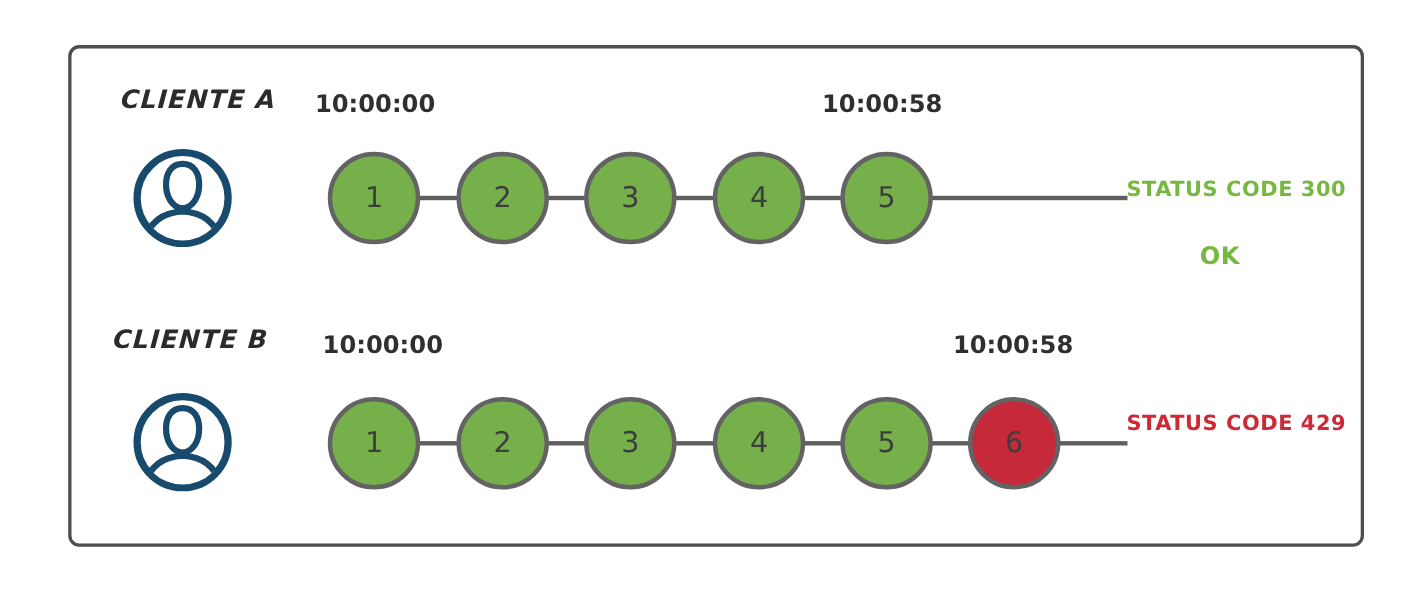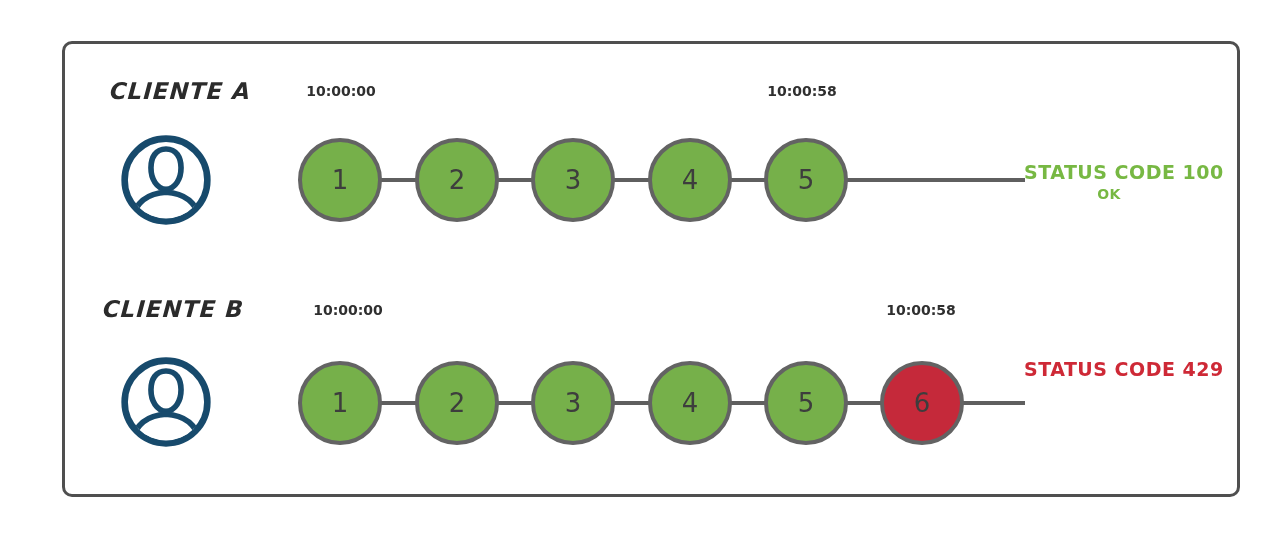--- a/index.html
+++ b/index.html
@@ -10,41 +10,41 @@
   .frame{
     position:absolute;left:62px;top:41px;width:1172px;height:450px;
     border:3px solid #4f4f4f;border-radius:10px;background:#ffffff;
   }
   .client-label{
     position:absolute;font-size:23px;font-weight:600;font-style:italic;
     color:#2b2b2b;letter-spacing:1px;white-space:nowrap;
     transform:skewX(-4deg);
   }
   .timestamp{
-    position:absolute;width:120px;text-align:center;font-size:14px;
+    position:absolute;width:120px;text-align:center;font-size:22px;
     font-weight:bold;color:#2f2f2f;white-space:nowrap;
   }
   .timeline{
     position:absolute;height:4px;background:#5f5f5f;
   }
   .circle{
     position:absolute;width:84px;height:84px;border-radius:50%;
     border:4px solid #636363;box-sizing:border-box;
     display:flex;align-items:center;justify-content:center;
   }
   .circle.ok{background:#76b04a;}
   .circle.error{background:#c5293a;}
   .circle span{font-size:26px;color:#3d3d3d;}
   .status{
     position:absolute;width:170px;text-align:center;font-size:19px;
     line-height:22px;letter-spacing:0.5px;font-weight:600;white-space:nowrap;
   }
   .status.success{color:#77b843;}
   .status.error{color:#ce2936;}
-  .status .line2{font-size:14px;}
+  .status .line2{font-size:22px;margin-top:40px;}
   .avatar{position:absolute;width:94px;height:94px;}
 </style>
 </head>
 <body>
 
 <div class="frame"></div>
 
 <div class="client-label" style="left:110px;top:78px;">CLIENTE A</div>
 <div class="timestamp" style="left:281px;top:83px;">10:00:00</div>
 <div class="timestamp" style="left:742px;top:83px;">10:00:58</div>
@@ -74,21 +74,21 @@
     <span>3</span>
   </div>
 <div class="circle ok" style="left:648px;top:138px;">
     <span>4</span>
   </div>
 <div class="circle ok" style="left:764px;top:138px;">
     <span>5</span>
   </div>
 
 <div class="status success" style="left:1024px;top:161px;">
-  <div class="line1">STATUS CODE 100</div>
+  <div class="line1">STATUS CODE 300</div>
   <div class="line2">OK</div>
 </div>
 
 <div class="client-label" style="left:103px;top:296px;">CLIENTE B</div>
 <div class="timestamp" style="left:288px;top:302px;">10:00:00</div>
 <div class="timestamp" style="left:861px;top:302px;">10:00:58</div>
 
 <svg class="avatar" style="left:119px;top:355px;" viewBox="0 0 100 100">
   <defs>
       <clipPath id="avclip-b">
@@ -116,15 +116,15 @@
 <div class="circle ok" style="left:648px;top:361px;">
     <span>4</span>
   </div>
 <div class="circle ok" style="left:764px;top:361px;">
     <span>5</span>
   </div>
 <div class="circle error" style="left:880px;top:361px;">
     <span>6</span>
   </div>
 
-<div class="status error" style="left:1024px;top:358px;text-align:right;">
+<div class="status error" style="left:1024px;top:374px;text-align:right;">
   <div class="line1">STATUS CODE 429</div>
 </div>
 
 </body></html>

